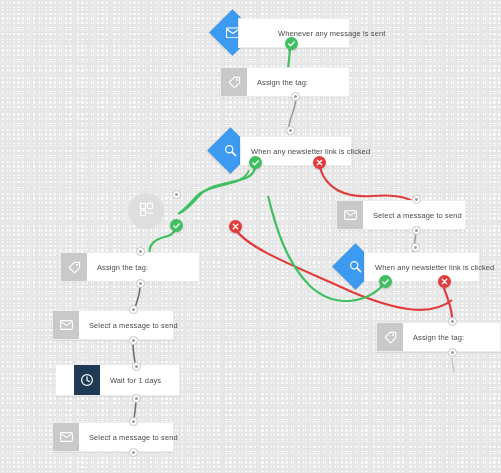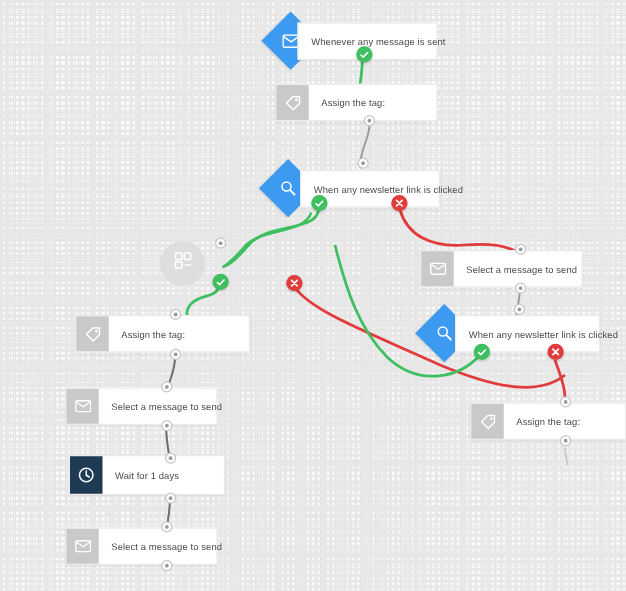--- a/index.html
+++ b/index.html
@@ -124,21 +124,21 @@
   </svg>
 
   <div class="diamond" style="left:216px;top:16px;">
     <span class="g">
       <svg width="14" height="11" viewBox="0 0 14 11">
           <rect x="0.6" y="0.6" width="12.8" height="9.8" rx="1.2" fill="none" stroke="#ffffff" stroke-width="1.2"></rect>
           <path d="M1 2 L7 6.2 L13 2" fill="none" stroke="#ffffff" stroke-width="1.2"></path>
         </svg>
     </span>
   </div>
-  <div class="node" style="left:238px;top:18px;width:112px;">
+  <div class="node" style="left:238px;top:18px;width:112px;padding-left:29px;">
     <div class="label">Whenever any message is sent</div>
   </div>
   <div class="handle" style="left:286px;top:76px;"></div>
   <div class="badge green" style="left:285px;top:37px;">
     <svg width="7" height="6" viewBox="0 0 7 6">
         <path d="M0.8 3 L2.6 4.7 L6.2 1" fill="none" stroke="#fff" stroke-width="1.3" stroke-linecap="round" stroke-linejoin="round"></path>
       </svg>
   </div>
 
   <div class="node" style="left:220px;top:67px;width:130px;">
@@ -261,21 +261,21 @@
       <svg width="13" height="13" viewBox="0 0 13 13">
           <path d="M1.2 6.4 L6.2 1.4 L11.6 1.4 L11.6 6.8 L6.6 11.8 Z" fill="none" stroke="#ffffff" stroke-width="1.15" stroke-linejoin="round"></path>
           <circle cx="9.1" cy="3.9" r="1.05" fill="#ffffff"></circle>
         </svg>
     </div>
     <div class="label">Assign the tag:</div>
   </div>
   <div class="handle" style="left:448px;top:317px;"></div>
   <div class="handle" style="left:448px;top:348px;"></div>
 
-  <div class="node" style="left:55px;top:364px;width:125px;height:32px;">
+  <div class="node" style="left:55px;top:364px;width:125px;height:32px;justify-content:center;">
     <div class="icon-box navy">
       <svg width="14" height="14" viewBox="0 0 14 14">
           <circle cx="7" cy="7" r="5.4" fill="none" stroke="#ffffff" stroke-width="1.2"></circle>
           <path d="M7 3.8 L7 7.2 L9.4 8.6" fill="none" stroke="#ffffff" stroke-width="1.2" stroke-linecap="round" stroke-linejoin="round"></path>
         </svg>
     </div>
     <div class="label">Wait for 1 days</div>
   </div>
   <div class="handle" style="left:132px;top:362px;"></div>
   <div class="handle" style="left:132px;top:394px;"></div>

